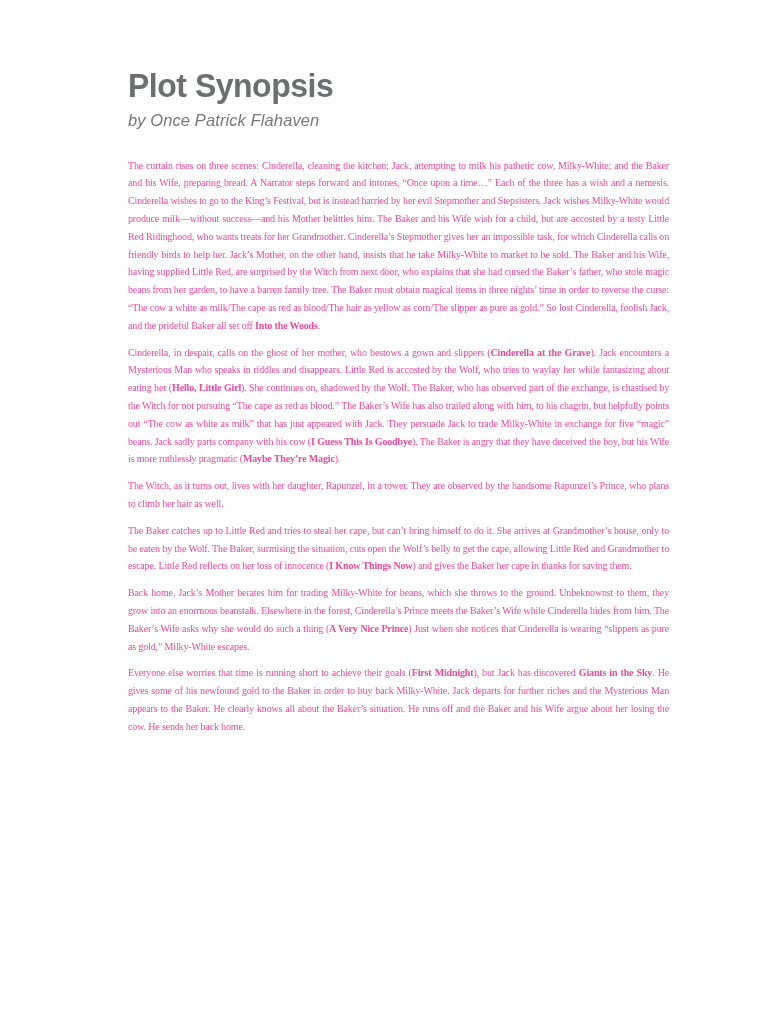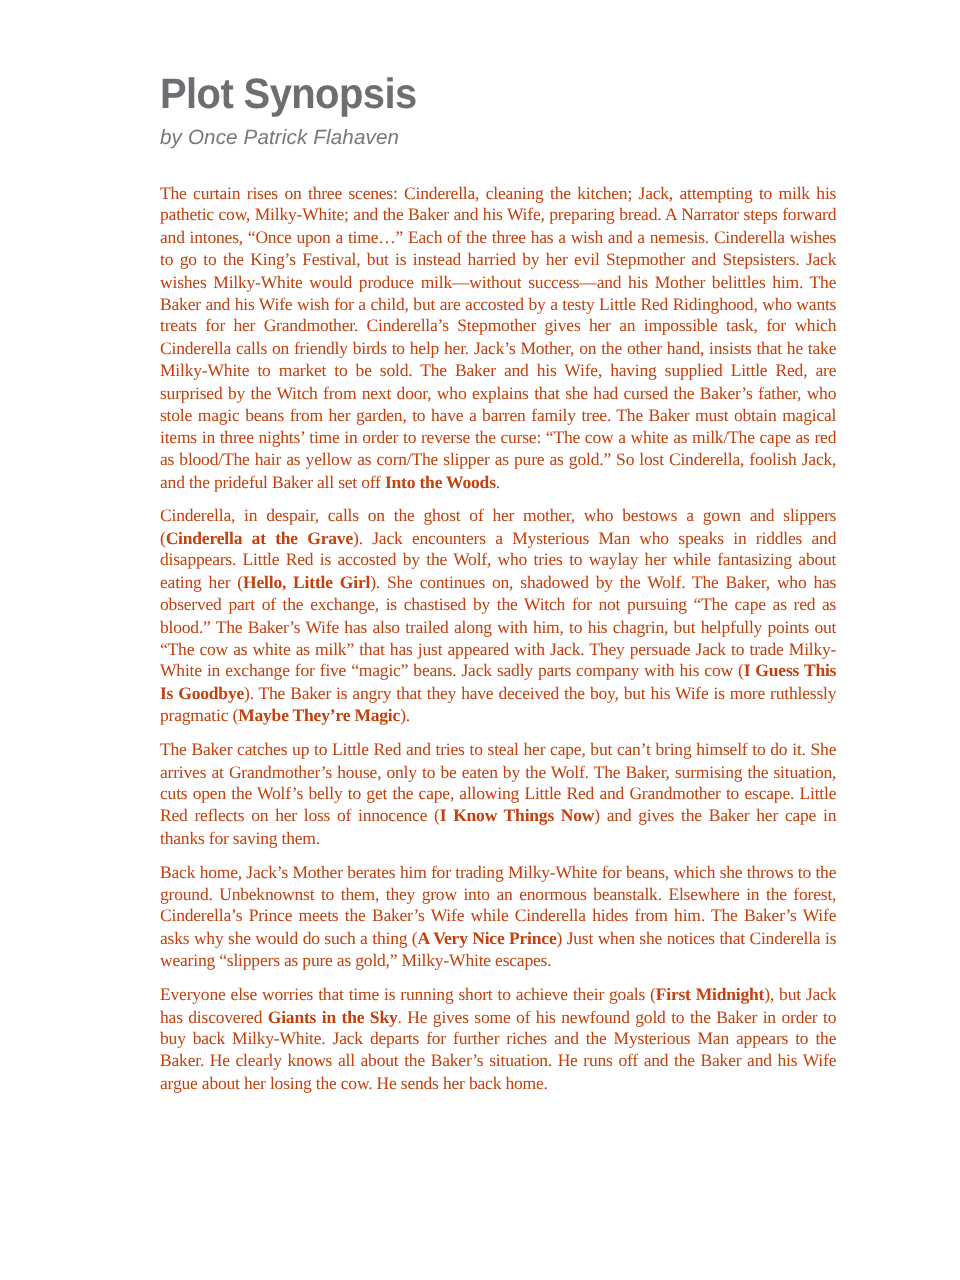--- a/index.html
+++ b/index.html
@@ -10,21 +10,21 @@
   .page {
     position: relative;
     width: 768px;
     height: 1024px;
     background: #ffffff;
     overflow: hidden;
   }
   .content {
     position: absolute;
     left: 128px;
-    top: 58px;
+    top: 68px;
     width: 541px;
   }
   h1.doc-title {
     margin: 0;
     font-family: "Liberation Sans", sans-serif;
     font-weight: bold;
     font-size: 34px;
     line-height: 1.05;
     letter-spacing: -0.5px;
     color: #6d6e71;
@@ -36,24 +36,24 @@
     margin: 7px 0 0 0;
     font-family: "Liberation Sans", sans-serif;
     font-style: italic;
     font-size: 16.5px;
     color: #77787b;
     letter-spacing: 0.1px;
   }
   .bodytext {
     margin-top: 27px;
     font-family: "Liberation Serif", serif;
-    font-size: 14px;
+    font-size: 10px;
     line-height: 17.8px;
     letter-spacing: -0.15px;
-    color: #c2410c;
+    color: #ec4899;
     text-align: justify;
   }
   .bodytext p {
     margin: 0 0 9px 0;
   }
   .bodytext p:last-child {
     margin-bottom: 0;
   }
   .bodytext .b {
     font-weight: bold;
@@ -62,18 +62,19 @@
 </head>
 <body>
 
 <div class="page">
   <div class="content">
     <h1 class="doc-title">Plot Synopsis</h1>
     <p class="byline">by Once Patrick Flahaven</p>
     <div class="bodytext">
         <p><span>The curtain rises on three scenes: Cinderella, cleaning the kitchen; Jack, attempting to milk his pathetic cow, Milky-White; and the Baker and his Wife, preparing bread. A Narrator steps forward and intones, “Once upon a time…” Each of the three has a wish and a nemesis. Cinderella wishes to go to the King’s Festival, but is instead harried by her evil Stepmother and Stepsisters. Jack wishes Milky-White would produce milk—without success—and his Mother belittles him. The Baker and his Wife wish for a child, but are accosted by a testy Little Red Ridinghood, who wants treats for her Grandmother. Cinderella’s Stepmother gives her an impossible task, for which Cinderella calls on friendly birds to help her. Jack’s Mother, on the other hand, insists that he take Milky-White to market to be sold. The Baker and his Wife, having supplied Little Red, are surprised by the Witch from next door, who explains that she had cursed the Baker’s father, who stole magic beans from her garden, to have a barren family tree. The Baker must obtain magical items in three nights’ time in order to reverse the curse: “The cow a white as milk/The cape as red as blood/The hair as yellow as corn/The slipper as pure as gold.” So lost Cinderella, foolish Jack, and the prideful Baker all set off </span><span class="b">Into the Woods</span><span>.</span></p>
         <p><span>Cinderella, in despair, calls on the ghost of her mother, who bestows a gown and slippers (</span><span class="b">Cinderella at the Grave</span><span>). Jack encounters a Mysterious Man who speaks in riddles and disappears. Little Red is accosted by the Wolf, who tries to waylay her while fantasizing about eating her (</span><span class="b">Hello, Little Girl</span><span>). She continues on, shadowed by the Wolf. The Baker, who has observed part of the exchange, is chastised by the Witch for not pursuing “The cape as red as blood.” The Baker’s Wife has also trailed along with him, to his chagrin, but helpfully points out “The cow as white as milk” that has just appeared with Jack. They persuade Jack to trade Milky-White in exchange for five “magic” beans. Jack sadly parts company with his cow (</span><span class="b">I Guess This Is Goodbye</span><span>). The Baker is angry that they have deceived the boy, but his Wife is more ruthlessly pragmatic (</span><span class="b">Maybe They’re Magic</span><span>).</span></p>
+        <p><span>The Witch, as it turns out, lives with her daughter, Rapunzel, in a tower. They are observed by the handsome Rapunzel’s Prince, who plans to climb her hair as well.</span></p>
         <p><span>The Baker catches up to Little Red and tries to steal her cape, but can’t bring himself to do it. She arrives at Grandmother’s house, only to be eaten by the Wolf. The Baker, surmising the situation, cuts open the Wolf’s belly to get the cape, allowing Little Red and Grandmother to escape. Little Red reflects on her loss of innocence (</span><span class="b">I Know Things Now</span><span>) and gives the Baker her cape in thanks for saving them.</span></p>
         <p><span>Back home, Jack’s Mother berates him for trading Milky-White for beans, which she throws to the ground. Unbeknownst to them, they grow into an enormous beanstalk. Elsewhere in the forest, Cinderella’s Prince meets the Baker’s Wife while Cinderella hides from him. The Baker’s Wife asks why she would do such a thing (</span><span class="b">A Very Nice Prince</span><span>) Just when she notices that Cinderella is wearing “slippers as pure as gold,” Milky-White escapes.</span></p>
         <p><span>Everyone else worries that time is running short to achieve their goals (</span><span class="b">First Midnight</span><span>), but Jack has discovered </span><span class="b">Giants in the Sky</span><span>. He gives some of his newfound gold to the Baker in order to buy back Milky-White. Jack departs for further riches and the Mysterious Man appears to the Baker. He clearly knows all about the Baker’s situation. He runs off and the Baker and his Wife argue about her losing the cow. He sends her back home.</span></p>
       </div>
   </div>
 </div>
 
 </body></html>

